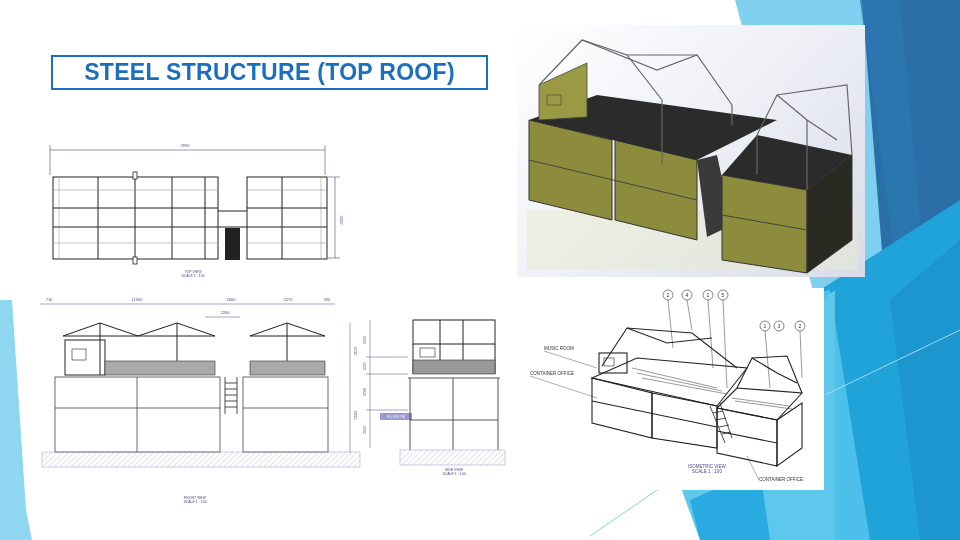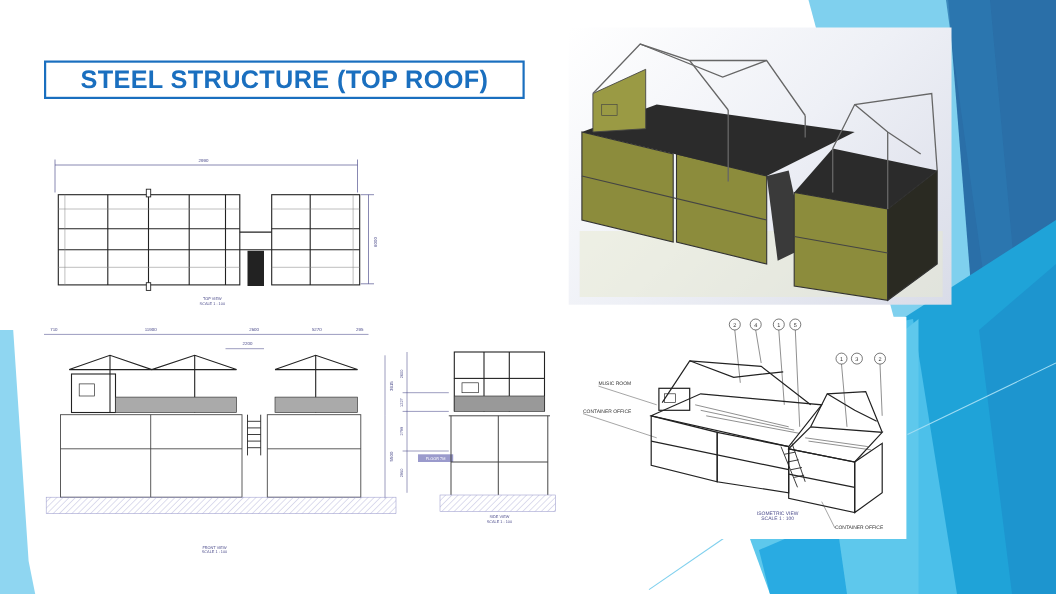--- a/index.html
+++ b/index.html
@@ -1,18 +1,18 @@
 <!DOCTYPE html>
 <html><head>
 <meta charset="utf-8">
 <style>
   html, body { margin:0; padding:0; }
   body { width:960px; height:540px; position:relative; overflow:hidden; background:#ffffff; font-family:"Liberation Sans", sans-serif; }
   .bg-svg { position:absolute; left:0; top:0; width:960px; height:540px; z-index:0; }
-  .title-box { position:absolute; left:40px; top:55px; width:437px; height:35px; border:2px solid #1a6fbf; box-sizing:border-box; background:#fff; display:flex; align-items:center; justify-content:center; z-index:2; }
+  .title-box { position:absolute; left:51px; top:55px; width:437px; height:35px; border:2px solid #1a6fbf; box-sizing:border-box; background:#fff; display:flex; align-items:center; justify-content:center; z-index:2; }
   .title-text { font-family:"Liberation Sans", sans-serif; font-weight:bold; font-size:23px; color:#1a6fbf; letter-spacing:0.3px; white-space:nowrap; }
   .panel { position:absolute; z-index:2; }
   .render-panel { left:517px; top:25px; width:348px; height:252px; background:linear-gradient(135deg,#ffffff 0%,#eef0f6 50%,#d9dce8 100%); }
   .iso-panel { left:527px; top:288px; width:297px; height:202px; background:#ffffff; }
   .drawing { position:absolute; z-index:1; }
   .lbl { font-family:"Liberation Sans", sans-serif; fill:#4a4a8a; }
 </style>
 </head>
 <body>
 

